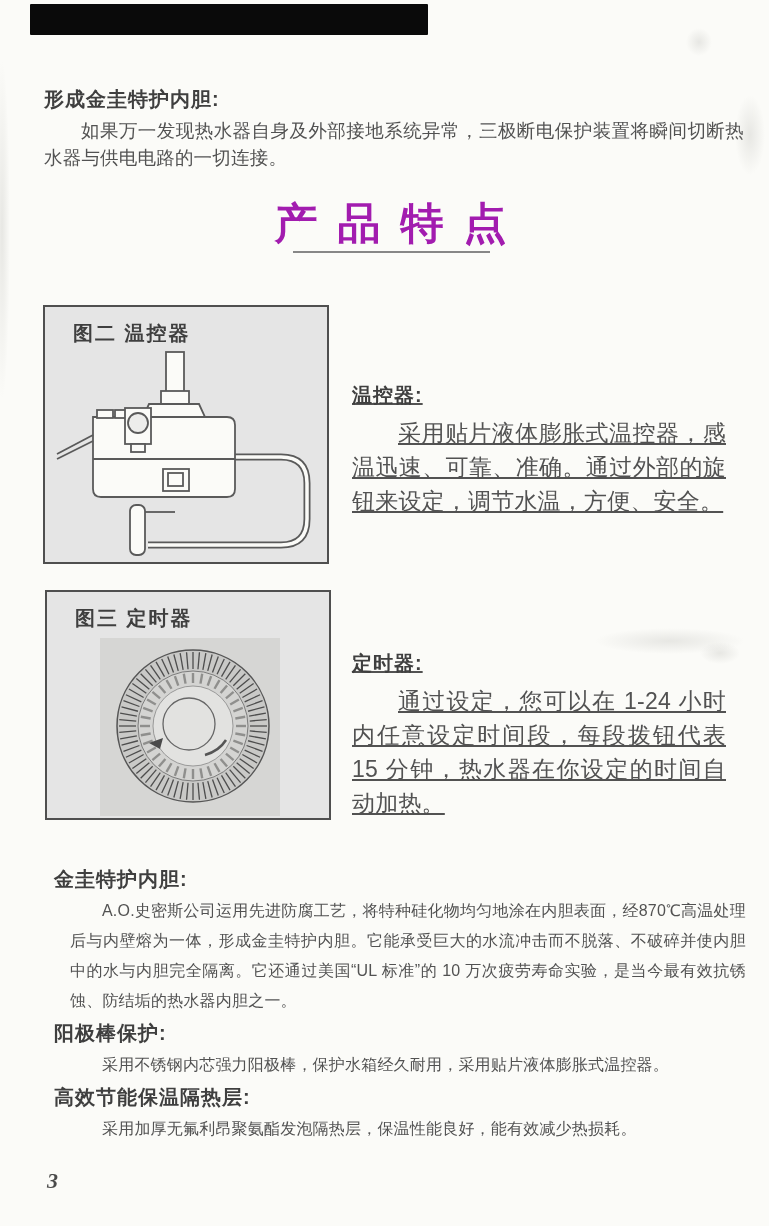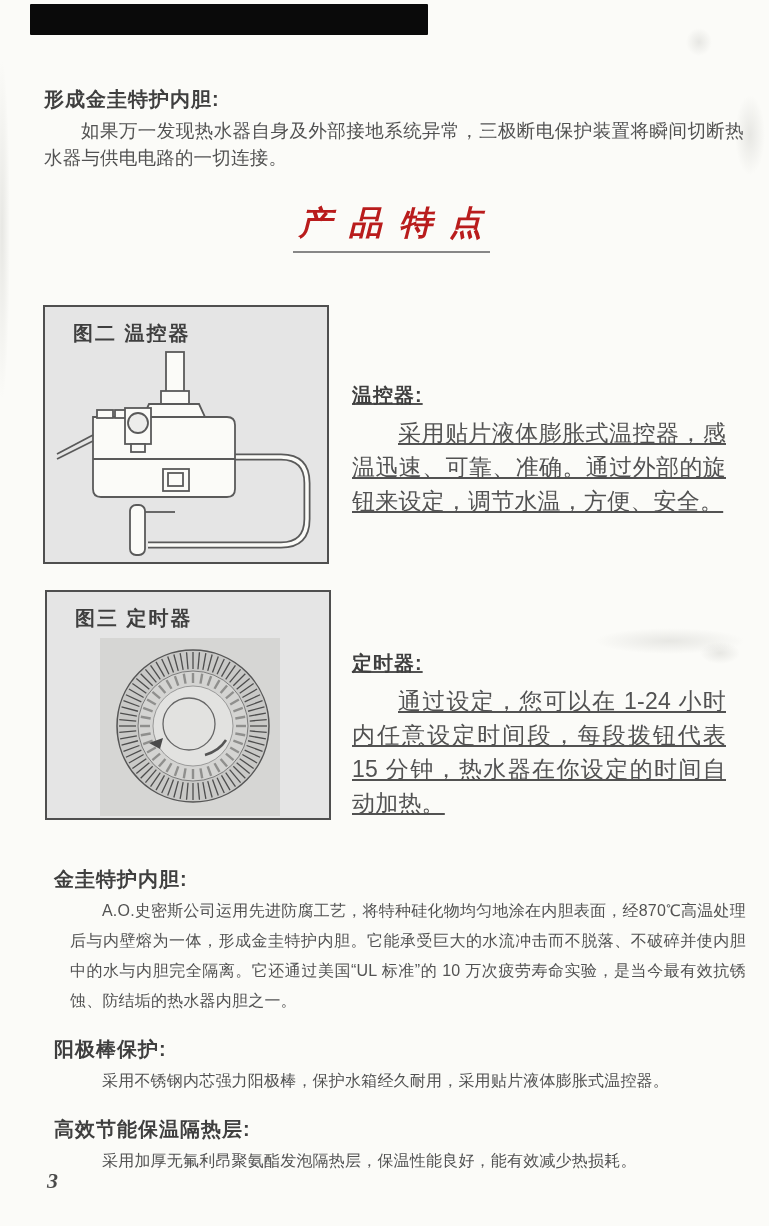--- a/index.html
+++ b/index.html
@@ -5,37 +5,37 @@
   html,body{margin:0;padding:0;background:#e9e9e7;}
   .page{position:relative;width:769px;height:1226px;background:#fbfbf8;overflow:hidden;
         font-family:"Liberation Sans",sans-serif;color:#525252;}
   .redaction-bar{position:absolute;left:30px;top:4px;width:398px;height:31px;background:#0a0a0a;border-radius:1px;}
   
   .intro{position:absolute;left:44px;top:86px;width:700px;}
   .hd{font-size:20px;line-height:26px;font-weight:bold;color:#3f3f3f;margin:0;letter-spacing:1px;}
   .intro p{margin:5px 0 0;font-size:18.5px;line-height:27px;text-align:justify;text-indent:2em;letter-spacing:0.2px;}
   
   .title-wrap{position:absolute;left:16px;top:200px;width:753px;text-align:center;}
-  .title-wrap h1{margin:0;font-size:33px;line-height:46px;font-weight:bold;color:#b91c1c;letter-spacing:4px;font-style:italic;}
+  .title-wrap h1{margin:0;font-size:43px;line-height:46px;font-weight:bold;color:#a21caf;letter-spacing:4px;}
   .title-underline{position:absolute;left:293px;top:251px;width:197px;height:2px;background:#878787;}
   
   .figure{position:absolute;border:2px solid #4f4f4f;background:#e5e5e5;box-sizing:border-box;}
   .fig2{left:43px;top:305px;width:286px;height:259px;}
   .fig3{left:45px;top:590px;width:286px;height:230px;padding-left:8px;}
   .fig-caption{position:absolute;left:28px;top:13px;font-size:20px;font-weight:bold;color:#3f3f3f;letter-spacing:2px;z-index:2;}
   .figure svg{position:absolute;left:0;top:0;}
   
   .feature{position:absolute;left:352px;width:374px;text-decoration:underline;}
   .feat1{top:382px;}
   .feat2{top:650px;}
   .feature p{margin:8px 0 0;font-size:23px;line-height:34px;text-align:justify;text-indent:2em;letter-spacing:0.2px;}
   
   .sections{position:absolute;left:54px;top:866px;width:708px;}
   .section p{margin:4px 16px 0;font-size:16px;line-height:30px;text-align:justify;text-indent:2em;letter-spacing:0.2px;}
-  .section + .section .hd{margin-top:20px;}
+  .section + .section .hd{margin-top:4px;}
   
   .page-number{position:absolute;left:47px;top:1168px;font-family:"Liberation Serif",serif;
                font-style:italic;font-weight:bold;font-size:22px;color:#4a4a4a;}
   
   .smudge{position:absolute;border-radius:50%;
           background:radial-gradient(closest-side,rgba(185,185,180,0.30),rgba(185,185,180,0));}
 </style>
 </head>
 <body>
 

